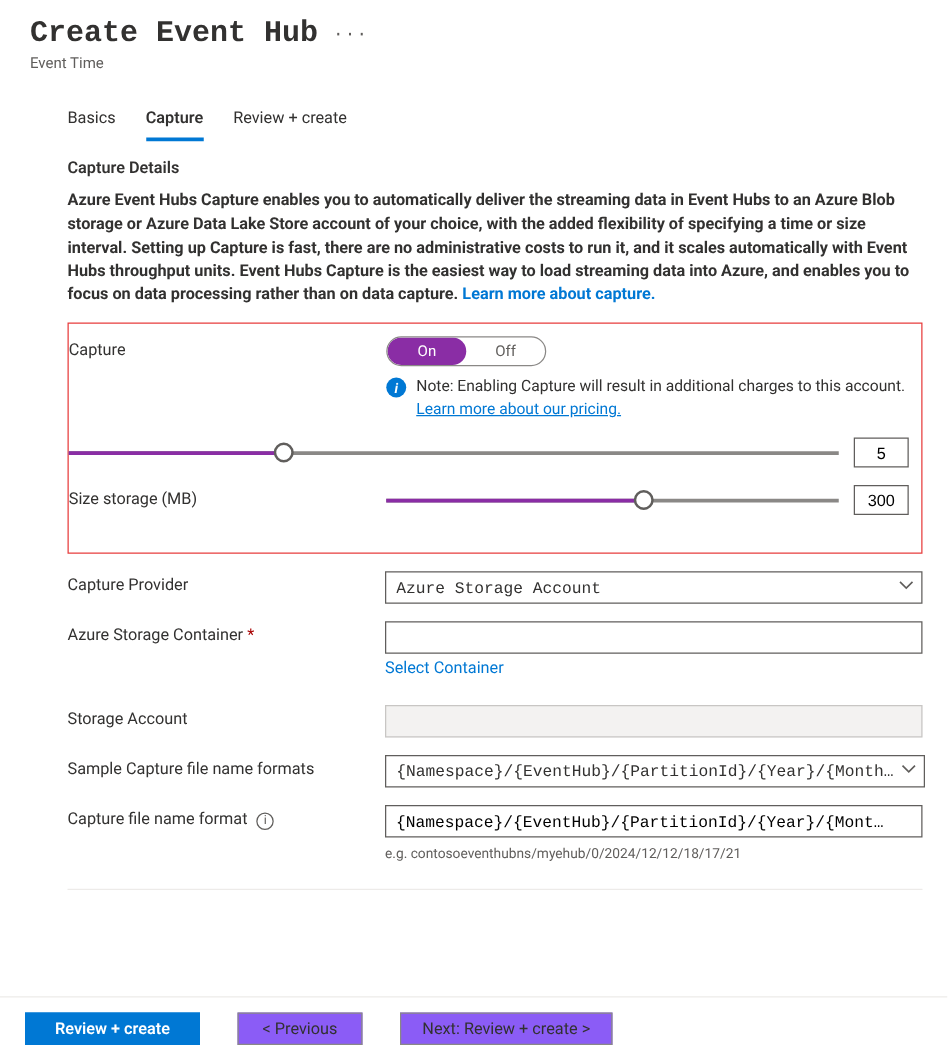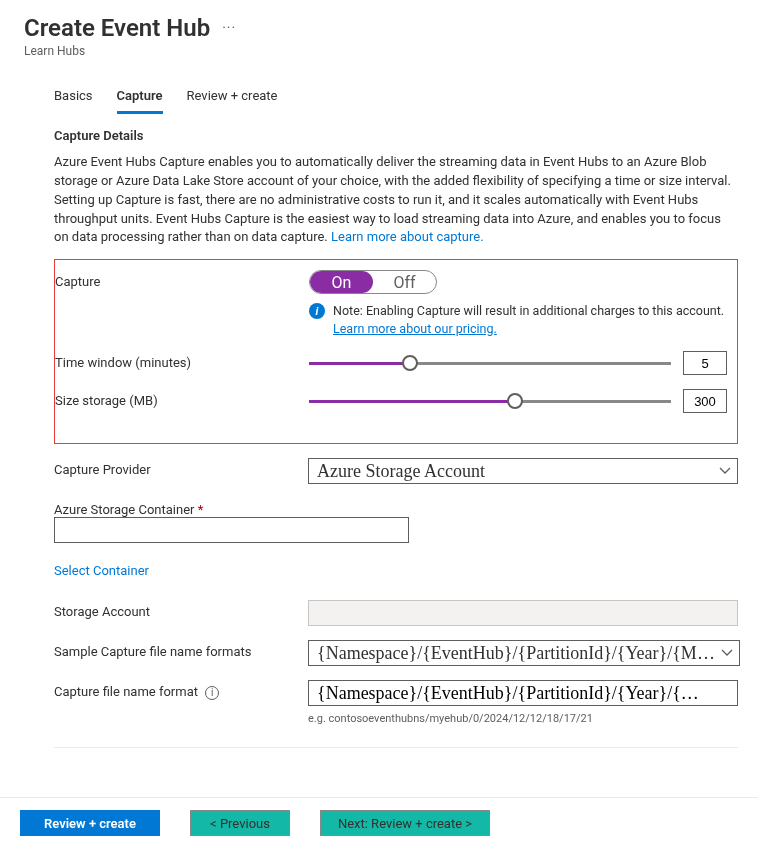--- a/index.html
+++ b/index.html
@@ -13,20 +13,21 @@
     overflow: hidden;
     position: relative;
   }
   .header {
     padding: 14px 24px 6px 24px;
   }
   .title-row {
     display: flex;
     align-items: center;
     gap: 12px;
+    font-family: Liberation Mono, monospace;
   }
   .page-title {
     font-size: 24px;
     font-weight: 600;
     color: #323130;
   }
   .more-icon {
     font-size: 14px;
     color: #605e5c;
     cursor: pointer;
@@ -62,20 +63,21 @@
   .section-heading {
     font-size: 13px;
     font-weight: 600;
     margin-bottom: 10px;
   }
   .desc {
     font-size: 13px;
     line-height: 1.45;
     color: #323130;
     margin-bottom: 12px;
+    font-weight: bold;
   }
   .link {
     color: #0078d4;
     text-decoration: none;
     cursor: pointer;
   }
   .highlight-box {
     border: 1.5px solid #e73c3c;
     padding: 10px 10px 16px 0;
     margin-bottom: 14px;
@@ -102,21 +104,21 @@
     overflow: hidden;
     height: 24px;
     width: 128px;
     cursor: pointer;
   }
   .toggle-opt {
     flex: 1;
     display: flex;
     align-items: center;
     justify-content: center;
-    font-size: 16px;
+    font-size: 12px;
     color: #605e5c;
   }
   .toggle-opt.on {
     background: #8a2da5;
     color: #fff;
     border-radius: 14px;
   }
   .note-row {
     display: flex;
     gap: 8px;
@@ -204,22 +206,22 @@
     line-height: 1.45;
     max-width: 400px;
   }
   
   .select, .text-input {
     width: 100%;
     max-width: 436px;
     height: 26px;
     border: 1px solid #605e5c;
     padding: 3px 24px 3px 8px;
-    font-size: 18px;
-    font-family: Liberation Serif, serif;
+    font-size: 13px;
+    font-family: Liberation Mono, monospace;
     background: #fff;
     position: relative;
   }
   .select {
     display: flex;
     align-items: center;
     justify-content: space-between;
     cursor: pointer;
   }
   .select .chev {
@@ -229,21 +231,21 @@
     transform: translateY(-50%);
     pointer-events: none;
   }
   .chev svg { width: 12px; height: 12px; }
   .text-input.disabled {
     background: #f3f2f1;
     color: #a19f9d;
     border-color: #c8c6c4;
   }
   .sub-link {
-    margin-top: 20px;
+    margin-top: 4px;
     display: inline-block;
   }
   .helper {
     font-size: 11px;
     color: #605e5c;
     margin-top: 6px;
   }
   .truncate {
     white-space: nowrap;
     overflow: hidden;
@@ -290,35 +292,35 @@
     min-width: 100px;
   }
   .btn-primary {
     background: #0078d4;
     color: #fff;
     border: 1px solid #0078d4;
     font-weight: 600;
     min-width: 140px;
   }
   .btn-default {
-    background: #14b8a6;
+    background: #8b5cf6;
     color: #323130;
     border: 1px solid #8a8886;
   }
   .gap { width: 10px; }
 </style>
 </head>
 <body>
 
 <div class="header">
   <div class="title-row">
     <h1 class="page-title">Create Event Hub</h1>
     <span class="more-icon">···</span>
   </div>
-  <div class="breadcrumb">Learn Hubs</div>
+  <div class="breadcrumb">Event Time</div>
 </div>
 
 <div class="tabs">
   <div class="tab">Basics</div>
   <div class="tab active">Capture</div>
   <div class="tab">Review + create</div>
 </div>
 
 <div class="content">
   <h3 class="section-heading">Capture Details</h3>
@@ -339,21 +341,20 @@
           <span class="info-icon">i</span>
           <div>
             <span>Note: Enabling Capture will result in additional charges to this account. </span><br>
             <a class="link" style="text-decoration: underline;">Learn more about our pricing.</a>
           </div>
         </div>
       </div>
     </div>
 
     <div class="form-row">
-      <div class="form-label">Time window (minutes)</div>
       <div class="form-control slider-row">
         <div class="slider">
           <div class="slider-track"></div>
           <div class="slider-fill" style="width:28%"></div>
           <div class="slider-thumb" style="left:28%"></div>
         </div>
         <input class="slider-value" value="5" style="">
       </div>
     </div>
 
@@ -378,21 +379,21 @@
         <span class="truncate">Azure Storage Account</span>
         <span class="chev">
           <svg viewBox="0 0 12 12">
               <path d="M1 3.5 L6 8.5 L11 3.5" fill="none" stroke="#605e5c" stroke-width="1.3"></path>
             </svg>
         </span>
       </div>
     </div>
   </div>
 
-  <div class="form-row" style="margin-bottom:4px;flex-direction:column;">
+  <div class="form-row" style="margin-bottom:4px;">
     <div class="form-label">
       <span>Azure Storage Container</span> <span class="req">*</span>
     </div>
     <div class="form-control">
       <input class="text-input" style="">
       <a class="link sub-link">Select Container</a>
     </div>
   </div>
 
   <div style="height:18px"></div>

